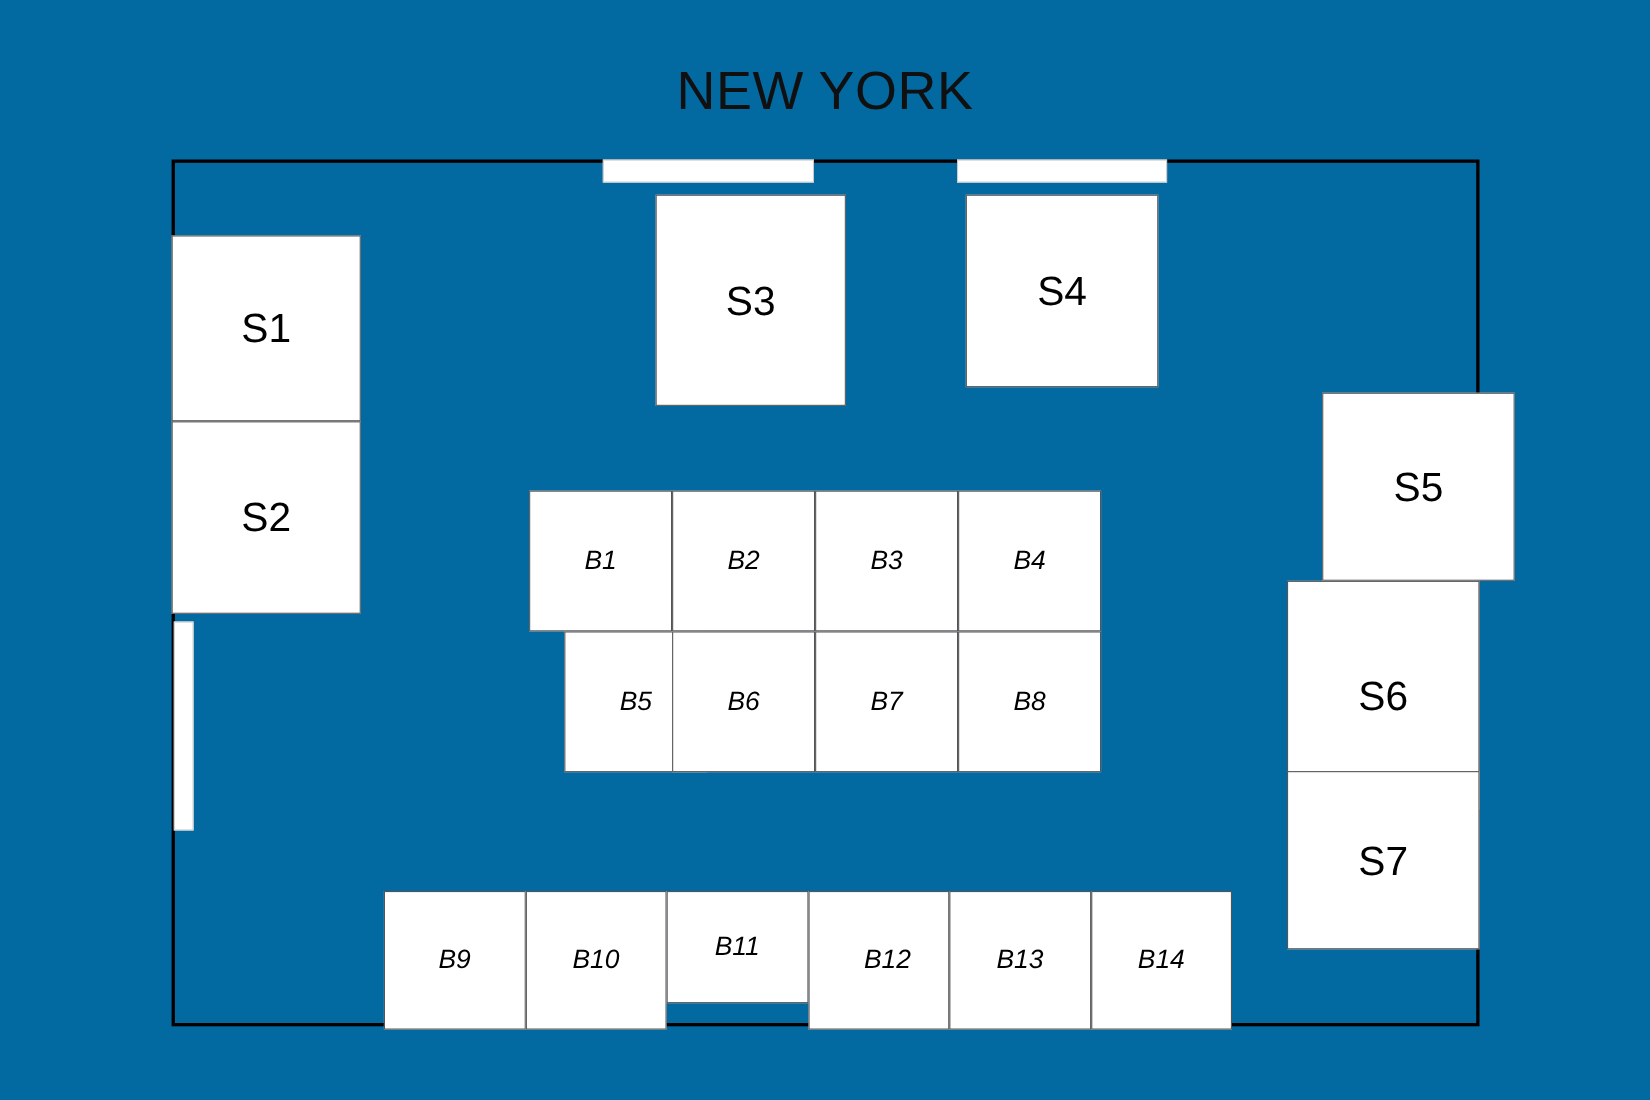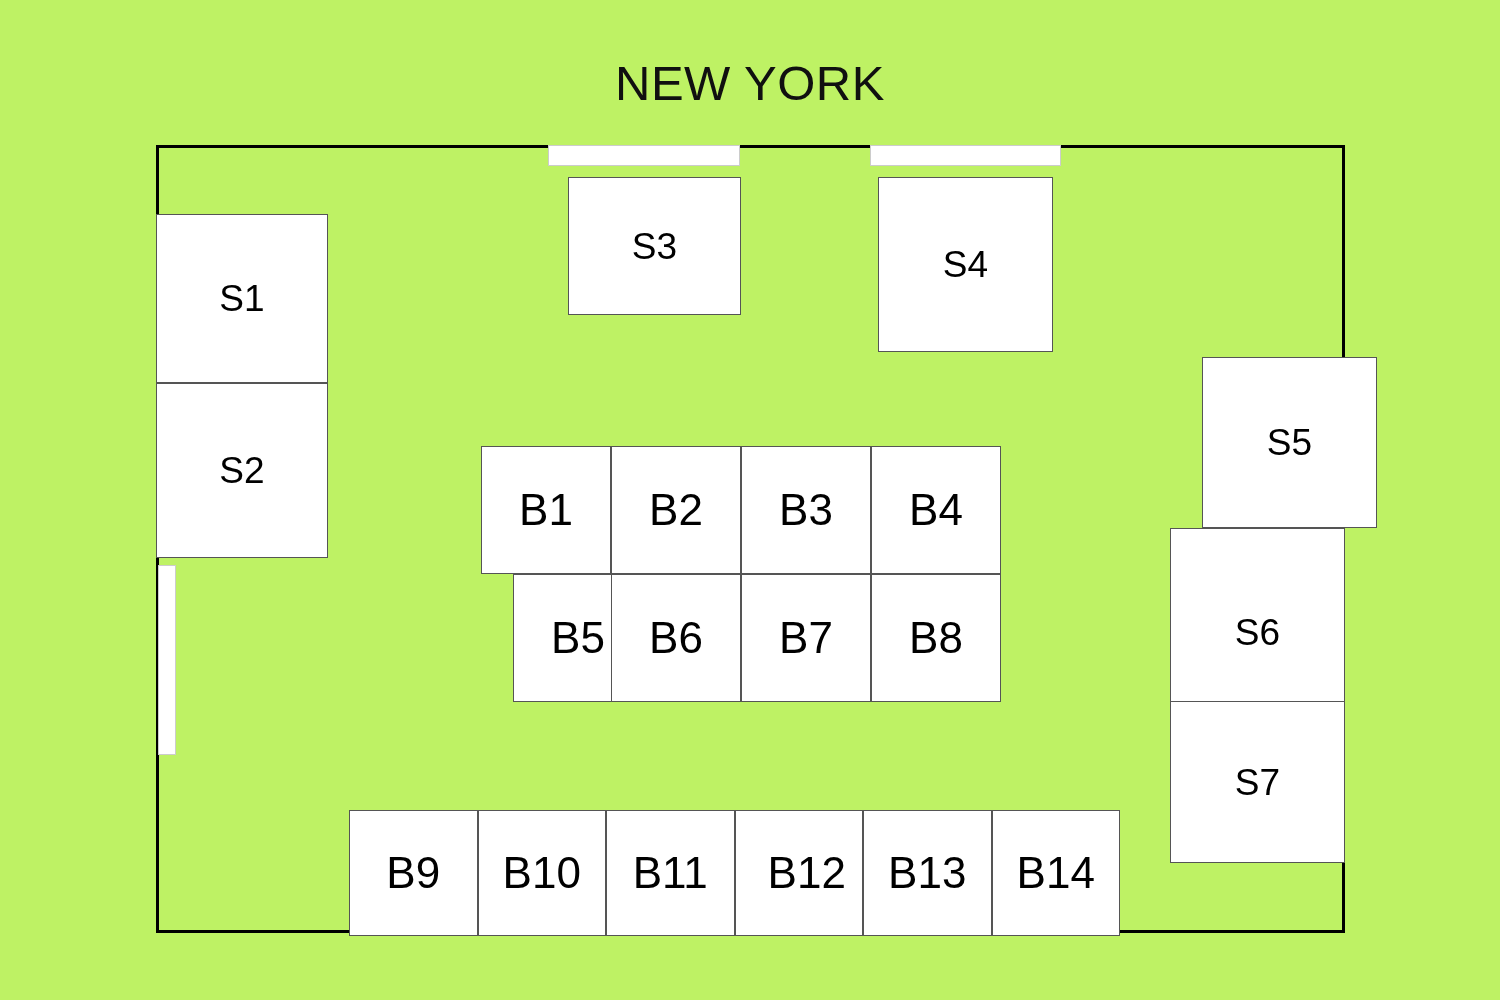--- a/index.html
+++ b/index.html
@@ -9,21 +9,21 @@
     background: #ffffff;
   }
   body {
     font-family: "Liberation Sans", sans-serif;
     color: #000000;
   }
   #page {
     position: relative;
     width: 1500px;
     height: 1000px;
-    background: #bef264;
+    background: #0369a1;
     overflow: hidden;
   }
   #plan-title {
     position: absolute;
     left: 0;
     top: 58px;
     width: 1500px;
     text-align: center;
     font-size: 49px;
     font-weight: 400;
@@ -53,21 +53,22 @@
     justify-content: center;
   }
   .unit .unit-label {
     font-size: 37px;
     font-weight: 400;
     color: #000000;
     line-height: 1;
     pointer-events: none;
   }
   .unit.b-cell .unit-label {
-    font-size: 44px;
+    font-size: 24px;
+    font-style: italic;
   }
   
   .fixture {
     position: absolute;
     box-sizing: border-box;
     border: 1.5px solid #cccccc;
     background: #ffffff;
   }
 </style>
 </head>
@@ -79,21 +80,21 @@
 
   <div id="room-outline"></div>
 
   <div id="units-layer">
       <div class="unit" style="left: 156px; top: 214px; width: 172px; height: 169px;">
         <span class="unit-label">S1</span>
       </div>
       <div class="unit" style="left: 156px; top: 383px; width: 172px; height: 175px;">
         <span class="unit-label">S2</span>
       </div>
-      <div class="unit" style="left: 568px; top: 177px; width: 173px; height: 138px;">
+      <div class="unit" style="left: 596px; top: 177px; width: 173px; height: 192px;">
         <span class="unit-label">S3</span>
       </div>
       <div class="unit" style="left: 878px; top: 177px; width: 175px; height: 175px;">
         <span class="unit-label">S4</span>
       </div>
       <div class="unit" style="left: 1170px; top: 357px; width: 175px; height: 171px; margin-left: 32px;">
         <span class="unit-label">S5</span>
       </div>
       <div class="unit" style="left: 1170px; top: 528px; width: 175px; height: 208px;">
         <span class="unit-label">S6</span>
@@ -127,21 +128,21 @@
       </div>
       <div class="unit b-cell" style="left: 871px; top: 574px; width: 130px; height: 128px;">
         <span class="unit-label">B8</span>
       </div>
       <div class="unit b-cell" style="left: 349px; top: 810px; width: 128.5px; height: 126px;">
         <span class="unit-label">B9</span>
       </div>
       <div class="unit b-cell" style="left: 477.5px; top: 810px; width: 128.5px; height: 126px;">
         <span class="unit-label">B10</span>
       </div>
-      <div class="unit b-cell" style="left: 606px; top: 810px; width: 128.5px; height: 126px;">
+      <div class="unit b-cell" style="left: 606px; top: 810px; width: 128.5px; height: 102px;">
         <span class="unit-label">B11</span>
       </div>
       <div class="unit b-cell" style="left: 734.5px; top: 810px; width: 128.5px; height: 126px; padding-left: 16px;">
         <span class="unit-label">B12</span>
       </div>
       <div class="unit b-cell" style="left: 863px; top: 810px; width: 128.5px; height: 126px;">
         <span class="unit-label">B13</span>
       </div>
       <div class="unit b-cell" style="left: 991.5px; top: 810px; width: 128.5px; height: 126px;">
         <span class="unit-label">B14</span>

